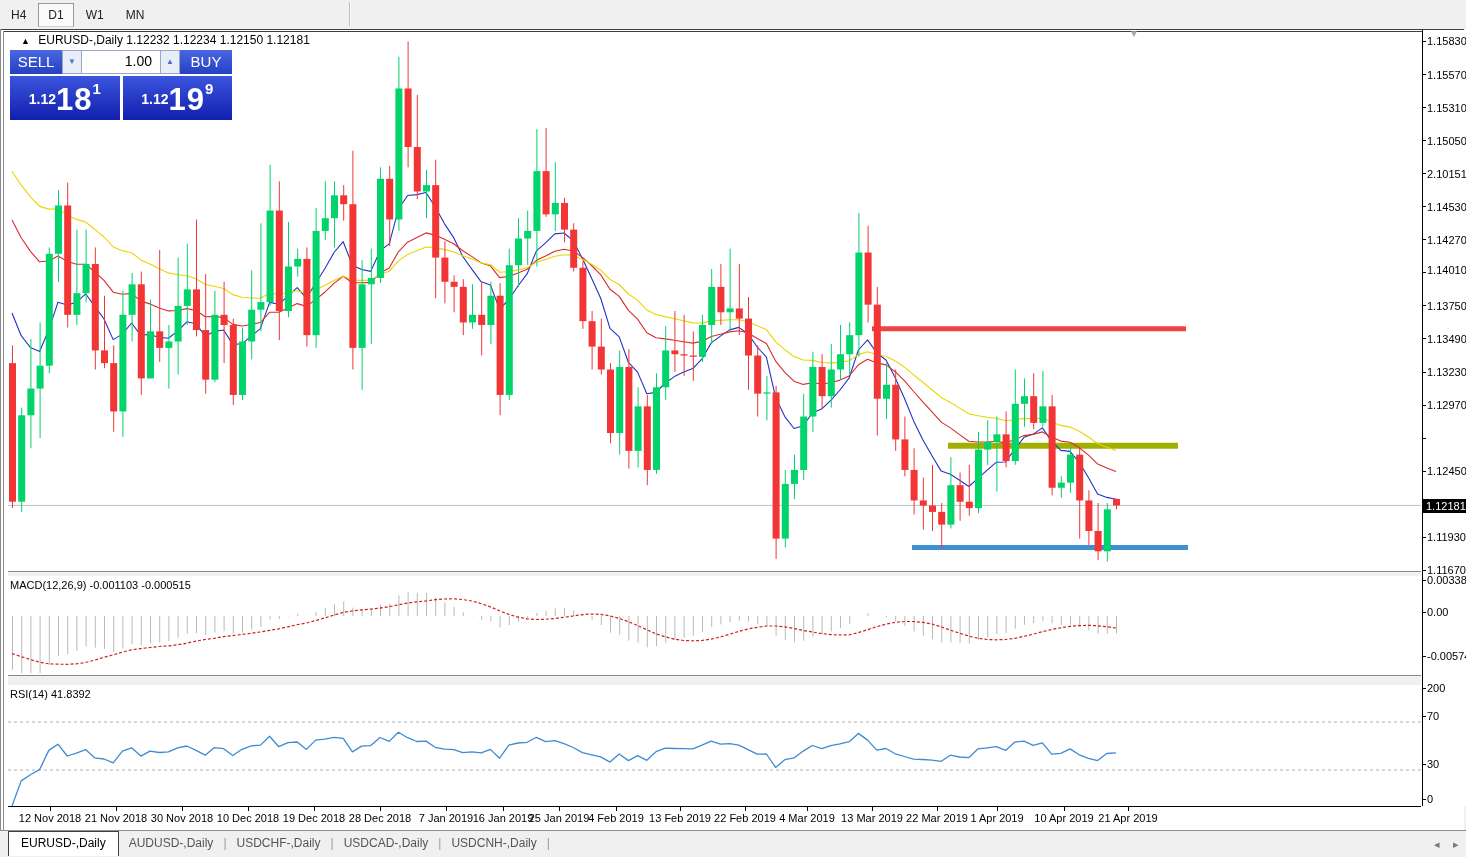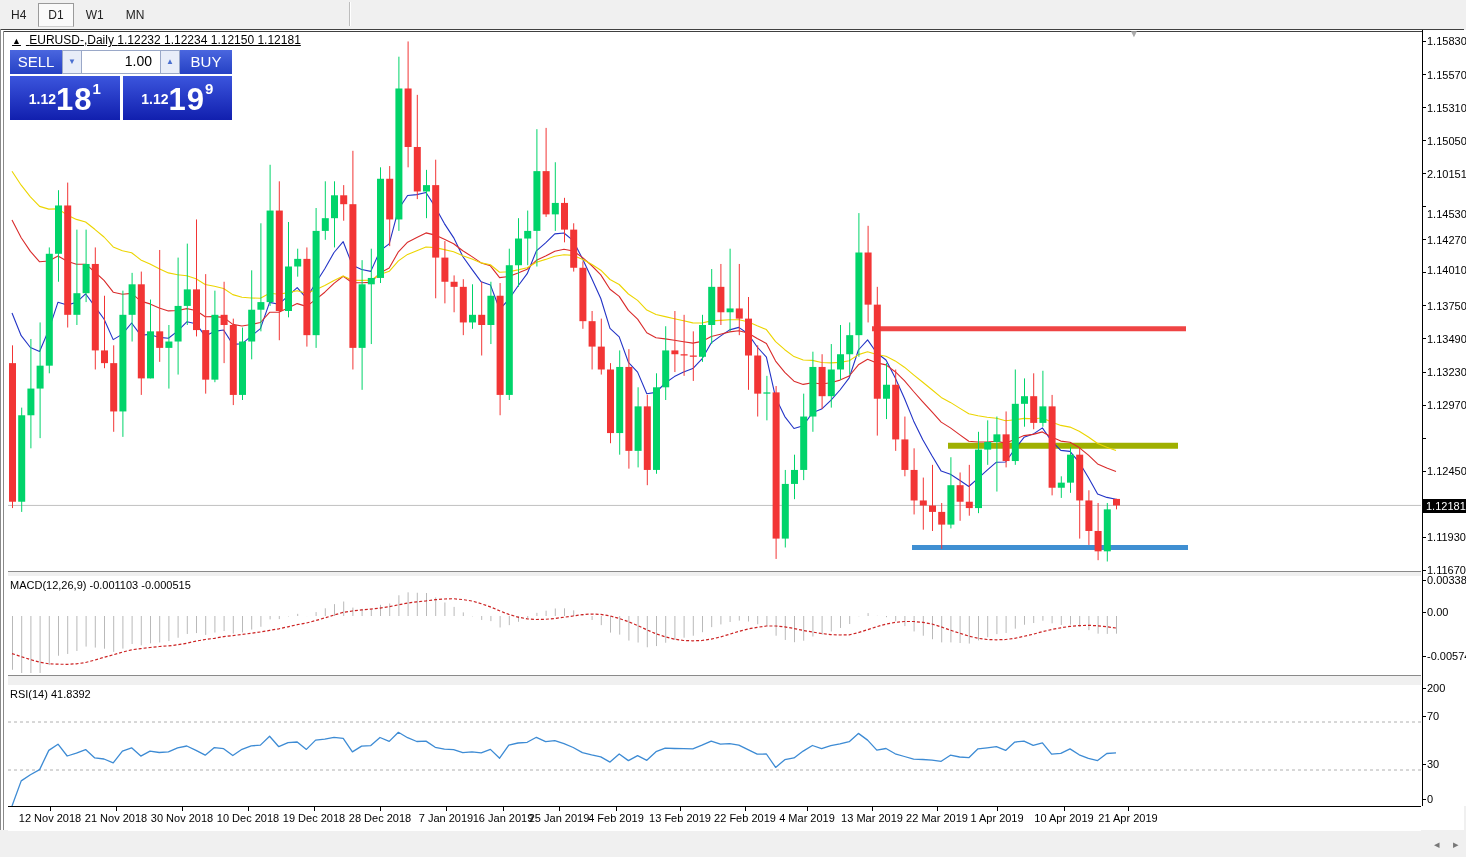--- a/index.html
+++ b/index.html
@@ -17,21 +17,21 @@
   .panel-divider{position:absolute;left:8px;width:1413px;background:#f0f0f0;
                  border-top:1px solid #8a8a8a;border-bottom:1px solid #ffffff;box-sizing:border-box;}
   svg{position:absolute;display:block;}
   
   #axis-col{position:absolute;left:1422px;top:30px;width:44px;height:776px;background:#fff;border-left:1px solid #000;}
   .axis-label{position:absolute;left:1427px;font-size:11px;white-space:nowrap;}
   .axis-tick{position:absolute;left:1422px;width:4px;height:1px;background:#000;}
   #cur-price-tag{position:absolute;left:1423px;width:43px;height:14px;background:#000;color:#fff;
                  font-size:11px;line-height:14px;text-align:left;padding-left:3px;box-sizing:border-box;}
   
-  #chart-title{position:absolute;left:12px;top:33px;font-size:12px;text-decoration:underline;}
+  #chart-title{position:absolute;left:21px;top:33px;font-size:12px;}
   #chart-title .tri{font-size:9px;margin-right:5px;}
   .ind-label{position:absolute;left:10px;font-size:11px;}
   #shift-marker{position:absolute;left:1129px;top:28px;color:#aaa;font-size:10px;}
   
   #date-axis{position:absolute;left:8px;top:806px;width:1413px;height:24px;background:#fff;border-top:1px solid #000;}
   .date-tick{position:absolute;top:807px;width:1px;height:4px;background:#000;}
   .date-label{position:absolute;top:812px;font-size:11px;white-space:nowrap;transform:translateX(-50%);}
   
   #bottom-bar{position:absolute;left:0;top:830px;width:1466px;height:27px;background:#f0f0f0;border-top:1px solid #909090;}
   .sym-tab{display:inline-block;font-size:12px;padding:4px 10px 5px 10px;color:#555;cursor:default;}
@@ -453,21 +453,21 @@
       <div class="axis-label" style="top: 35.4435px;">1.15830</div>
       <div class="axis-tick" style="top: 74.0025px;"></div>
       <div class="axis-label" style="top: 68.5025px;">1.15570</div>
       <div class="axis-tick" style="top: 107.061px;"></div>
       <div class="axis-label" style="top: 101.561px;">1.15310</div>
       <div class="axis-tick" style="top: 140.12px;"></div>
       <div class="axis-label" style="top: 134.62px;">1.15050</div>
       <div class="axis-tick" style="top: 173.179px;"></div>
       <div class="axis-label" style="top: 167.679px;">2.10151</div>
       <div class="axis-tick" style="top: 206.238px;"></div>
-      <div class="axis-label" style="top: 208px; text-align: center;">1.14530</div>
+      <div class="axis-label" style="top: 201px; text-align: center;">1.14530</div>
       <div class="axis-tick" style="top: 239.297px;"></div>
       <div class="axis-label" style="top: 233.797px;">1.14270</div>
       <div class="axis-tick" style="top: 272.356px;"></div>
       <div class="axis-label" style="top: 264px;">1.14010</div>
       <div class="axis-tick" style="top: 305.416px;"></div>
       <div class="axis-label" style="top: 299.916px;">1.13750</div>
       <div class="axis-tick" style="top: 338.474px;"></div>
       <div class="axis-label" style="top: 332.974px;">1.13490</div>
       <div class="axis-tick" style="top: 371.533px;"></div>
       <div class="axis-label" style="top: 366.033px;">1.13230</div>
@@ -564,16 +564,17 @@
       <div class="date-tick" style="left: 937px;"></div>
       <div class="date-label" style="left: 937px;">22 Mar 2019</div>
       <div class="date-tick" style="left: 997px;"></div>
       <div class="date-label" style="left: 997px;">1 Apr 2019</div>
       <div class="date-tick" style="left: 1064px;"></div>
       <div class="date-label" style="left: 1064px;">10 Apr 2019</div>
       <div class="date-tick" style="left: 1128px;"></div>
       <div class="date-label" style="left: 1128px;">21 Apr 2019</div>
     </div>
 
+  <div id="bottom-bar"><span class="sym-tab active">EURUSD-,Daily</span><span class="sym-sep"></span><span class="sym-tab">AUDUSD-,Daily</span><span class="sym-sep">|</span><span class="sym-tab">USDCHF-,Daily</span><span class="sym-sep">|</span><span class="sym-tab">USDCAD-,Daily</span><span class="sym-sep">|</span><span class="sym-tab">USDCNH-,Daily</span><span class="sym-sep">|</span></div>
   <div class="tab-arrow" style="left:1434px;">◂</div>
   <div class="tab-arrow" style="left:1453px;">▸</div>
 
 </div>
 
 </body></html>

